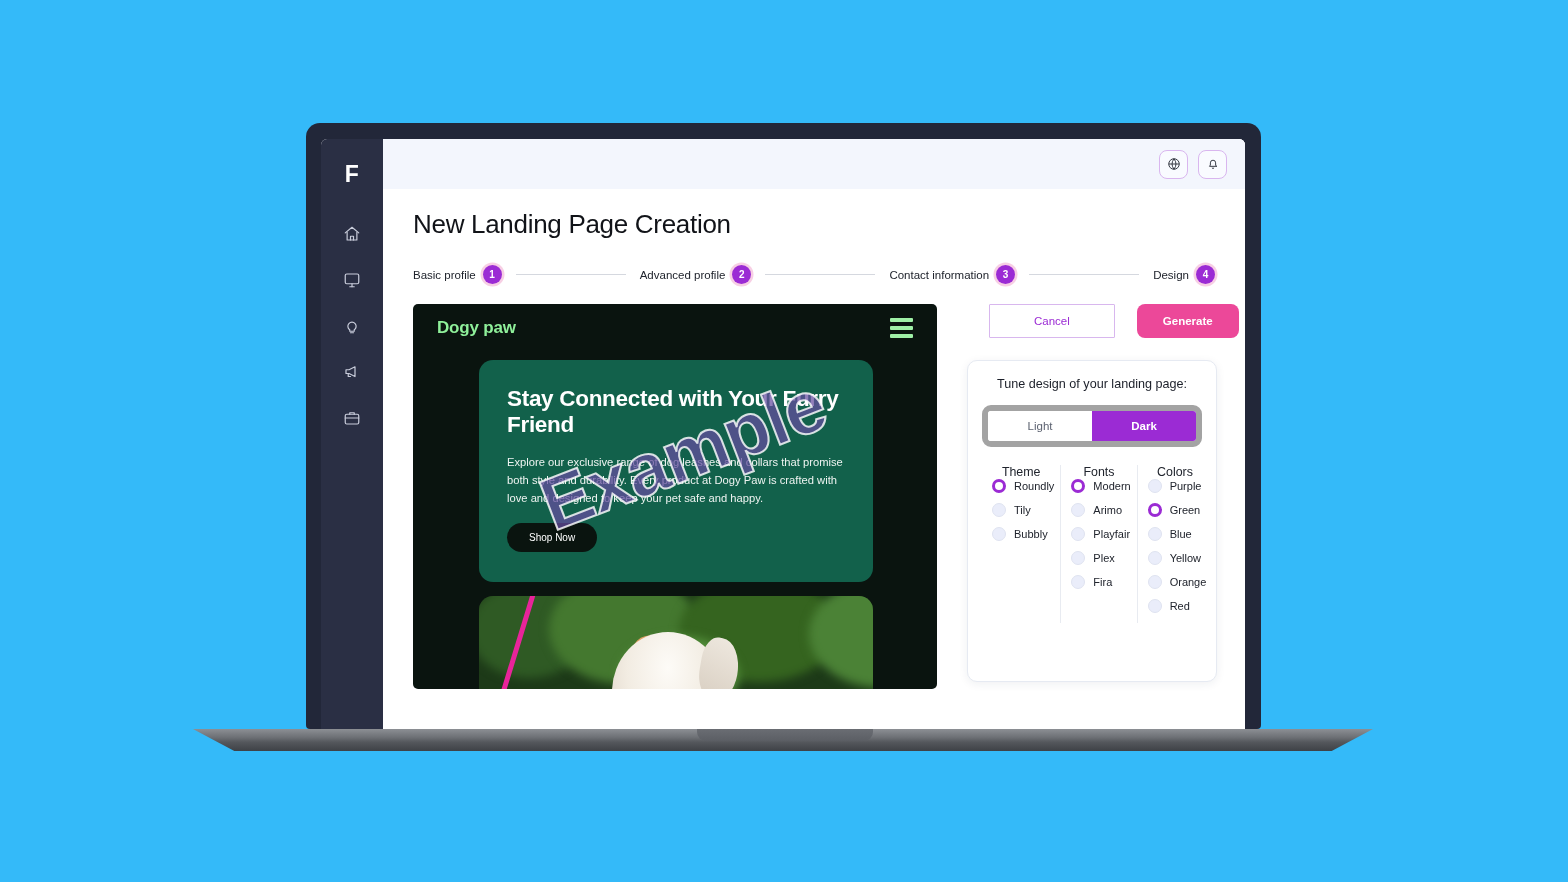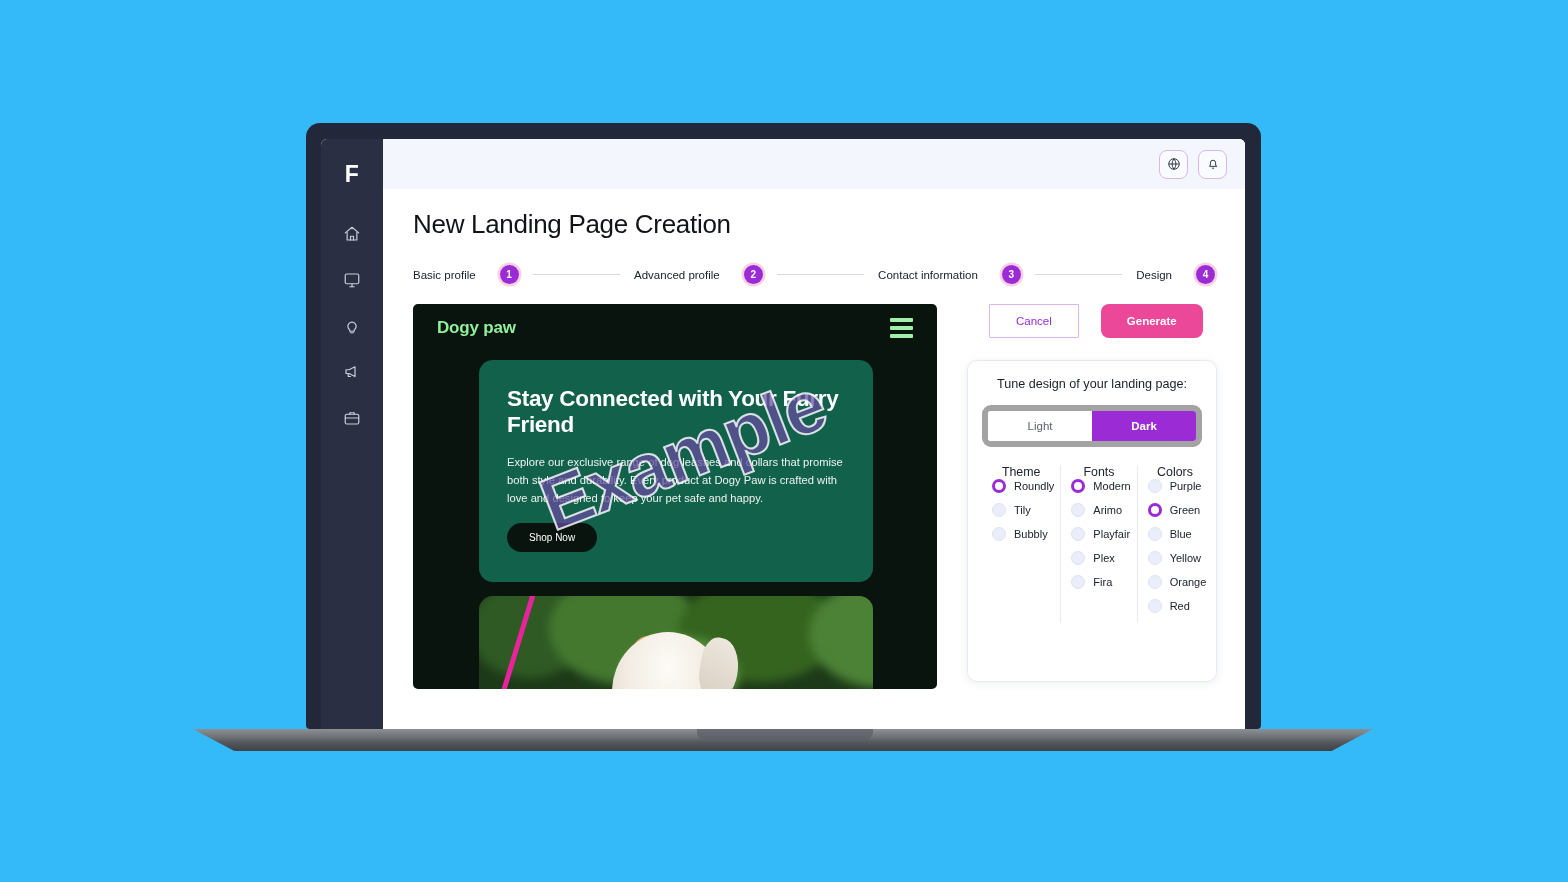--- a/index.html
+++ b/index.html
@@ -81,21 +81,21 @@
 
   #content { flex: 1; padding: 20px 28px 0 30px; position: relative; overflow: hidden; }
 
   #breadcrumb { font-size: 11.5px; font-weight: 600; color: #8b2fd6; margin-bottom: 10px; }
   #breadcrumb .sep { color: #9aa0ad; font-weight: 500; margin: 0 3px; }
 
   #page-title { font-size: 26px; font-weight: 400; color: #111318; letter-spacing: -0.3px; margin-bottom: 25px; }
 
   
   #stepper { display: flex; align-items: center; margin-bottom: 20px; padding-right: 2px; }
-  .step { display: flex; align-items: center; gap: 24px; flex: 0 0 auto; }
+  .step { display: flex; align-items: center; gap: 7px; flex: 0 0 auto; }
   .step-label { font-size: 11.5px; color: #20242d; white-space: nowrap; }
   .step-badge {
     width: 19px; height: 19px; border-radius: 50%;
     background: #9b2bd4; color: #fff;
     font-size: 10px; font-weight: 600;
     display: flex; align-items: center; justify-content: center;
     box-shadow: 0 0 0 2.5px #f7cfe4;
   }
   .step-line { flex: 1 1 auto; height: 1px; background: #d5d8df; margin: 0 14px; }
 
@@ -187,21 +187,21 @@
     pointer-events: none;
     text-align: center;
   }
 
   
   #rightcol { flex: 1; padding-left: 30px; min-width: 0; }
   #action-row { display: flex; justify-content: flex-start; gap: 22px; margin-bottom: 22px; padding-left: 22px; }
   #cancel-btn {
     background: #fff; color: #9b2bd4;
     border: 1.3px solid #d8b7ee; border-radius: 1px;
-    font-size: 11.5px; padding: 10px 26px; font-family: inherit;
+    font-size: 11.5px; padding: 10px 44px; font-family: inherit;
   }
   #generate-btn {
     background: #ec4899; color: #fff;
     border: none; border-radius: 8px;
     font-size: 11.5px; font-weight: 600; padding: 10px 26px; font-family: inherit;
   }
 
   #tune-panel {
     background: #fff;
     border: 1px solid #e6eaf2;

